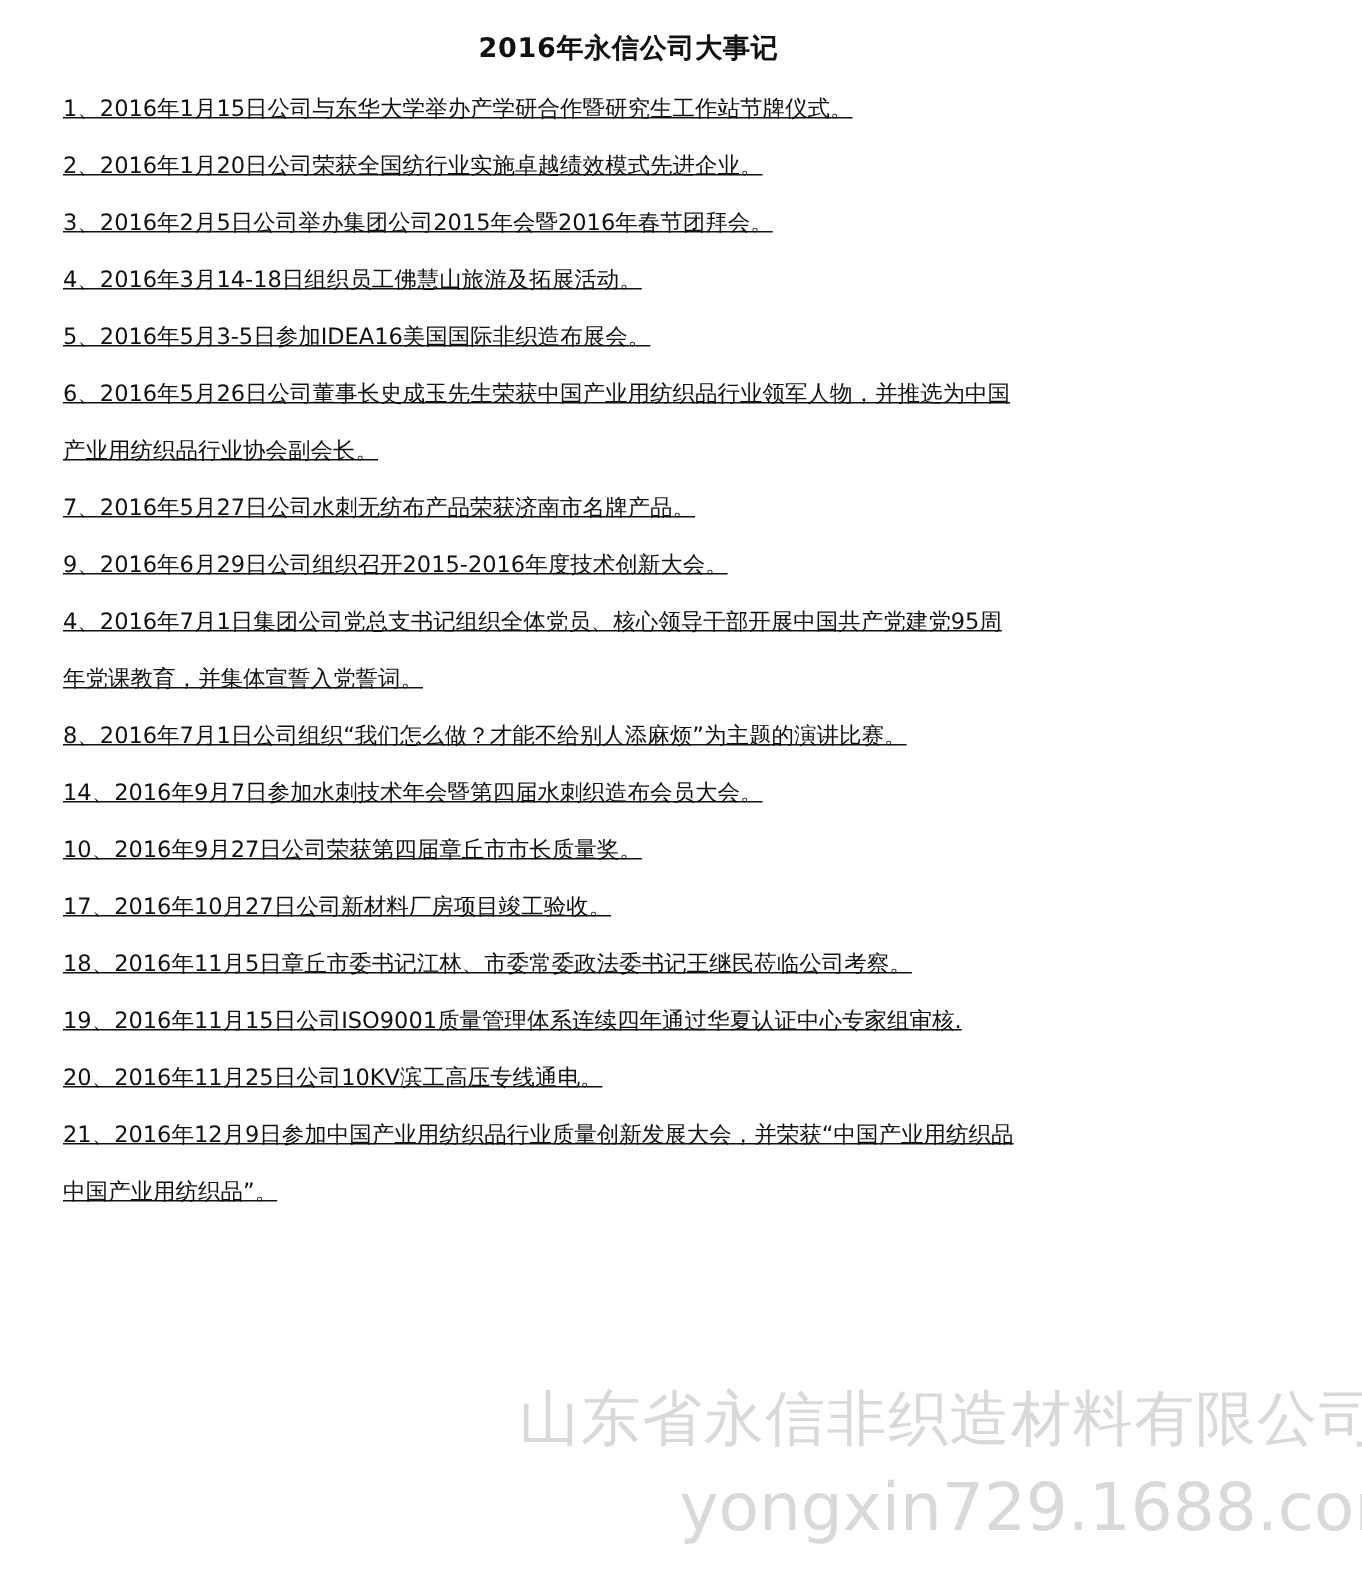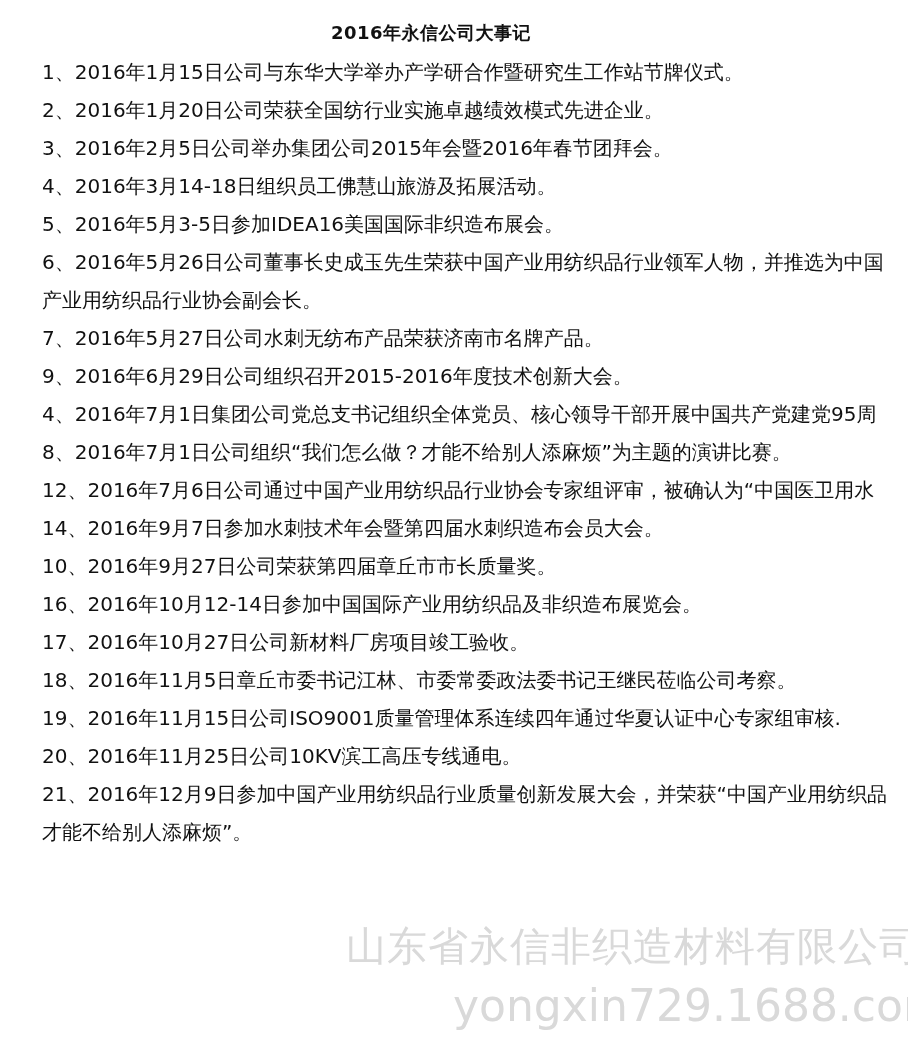--- a/index.html
+++ b/index.html
@@ -10,21 +10,21 @@
     body {
       width: 908px;
       height: 1056px;
       position: relative;
       overflow: hidden;
       font-family: "DejaVu Serif", "Liberation Serif", serif;
       color: #111111;
     }
     .doc-title {
       position: absolute;
-      left: 12px;
+      left: 0;
       top: 20px;
       width: 838px;
       text-align: center;
       font-weight: bold;
       font-size: 18px;
       line-height: 26px;
       font-family: "DejaVu Sans", "Liberation Sans", sans-serif;
       letter-spacing: 0.5px;
     }
     .events {
@@ -33,23 +33,24 @@
       top: 53px;
       width: 800px;
       margin: 0;
       padding: 0;
       list-style: none;
     }
     .event-line {
       display: block;
       height: 38px;
       line-height: 38px;
-      font-size: 20px;
+      font-size: 15px;
       white-space: nowrap;
       font-family: "DejaVu Sans", "Liberation Sans", sans-serif;
+      text-decoration: underline;
     }
     .watermark {
       position: absolute;
       color: #d9d9d9;
       font-family: "DejaVu Sans", "Liberation Sans", sans-serif;
       white-space: nowrap;
       pointer-events: none;
     }
     .wm-company {
       left: 346px;
@@ -92,48 +93,45 @@
     <span class="event-line">产业用纺织品行业协会副会长。</span>
   </li>
   <li>
       <span class="event-line">7、2016年5月27日公司水刺无纺布产品荣获济南市名牌产品。</span>
     </li>
   <li>
       <span class="event-line">9、2016年6月29日公司组织召开2015-2016年度技术创新大会。</span>
     </li>
   <li>
     <span class="event-line">4、2016年7月1日集团公司党总支书记组织全体党员、核心领导干部开展中国共产党建党95周</span>
+    <span class="event-line">年党课教育，并集体宣誓入党誓词。</span>
   </li>
   <li>
       <span class="event-line">8、2016年7月1日公司组织“我们怎么做？才能不给别人添麻烦”为主题的演讲比赛。</span>
     </li>
   <li>
-    <span class="event-line">12、2016年7月6日公司通过中国产业用纺织品行业协会专家组评审，被确认为“中国医卫用水</span>
   </li>
   <li>
       <span class="event-line">14、2016年9月7日参加水刺技术年会暨第四届水刺织造布会员大会。</span>
     </li>
   <li>
       <span class="event-line">10、2016年9月27日公司荣获第四届章丘市市长质量奖。</span>
-    </li>
-  <li>
-      <span class="event-line">16、2016年10月12-14日参加中国国际产业用纺织品及非织造布展览会。</span>
     </li>
   <li>
       <span class="event-line">17、2016年10月27日公司新材料厂房项目竣工验收。</span>
     </li>
   <li>
       <span class="event-line">18、2016年11月5日章丘市委书记江林、市委常委政法委书记王继民莅临公司考察。</span>
     </li>
   <li>
       <span class="event-line">19、2016年11月15日公司ISO9001质量管理体系连续四年通过华夏认证中心专家组审核.</span>
     </li>
   <li>
       <span class="event-line">20、2016年11月25日公司10KV滨工高压专线通电。</span>
     </li>
   <li>
     <span class="event-line">21、2016年12月9日参加中国产业用纺织品行业质量创新发展大会，并荣获“中国产业用纺织品</span>
-    <span class="event-line">才能不给别人添麻烦”。</span>
+    <span class="event-line">中国产业用纺织品”。</span>
   </li>
 </ul>
 
 <div class="watermark wm-company">山东省永信非织造材料有限公司</div>
 <div class="watermark wm-url">yongxin729.1688.com</div>
 
 </body></html>

